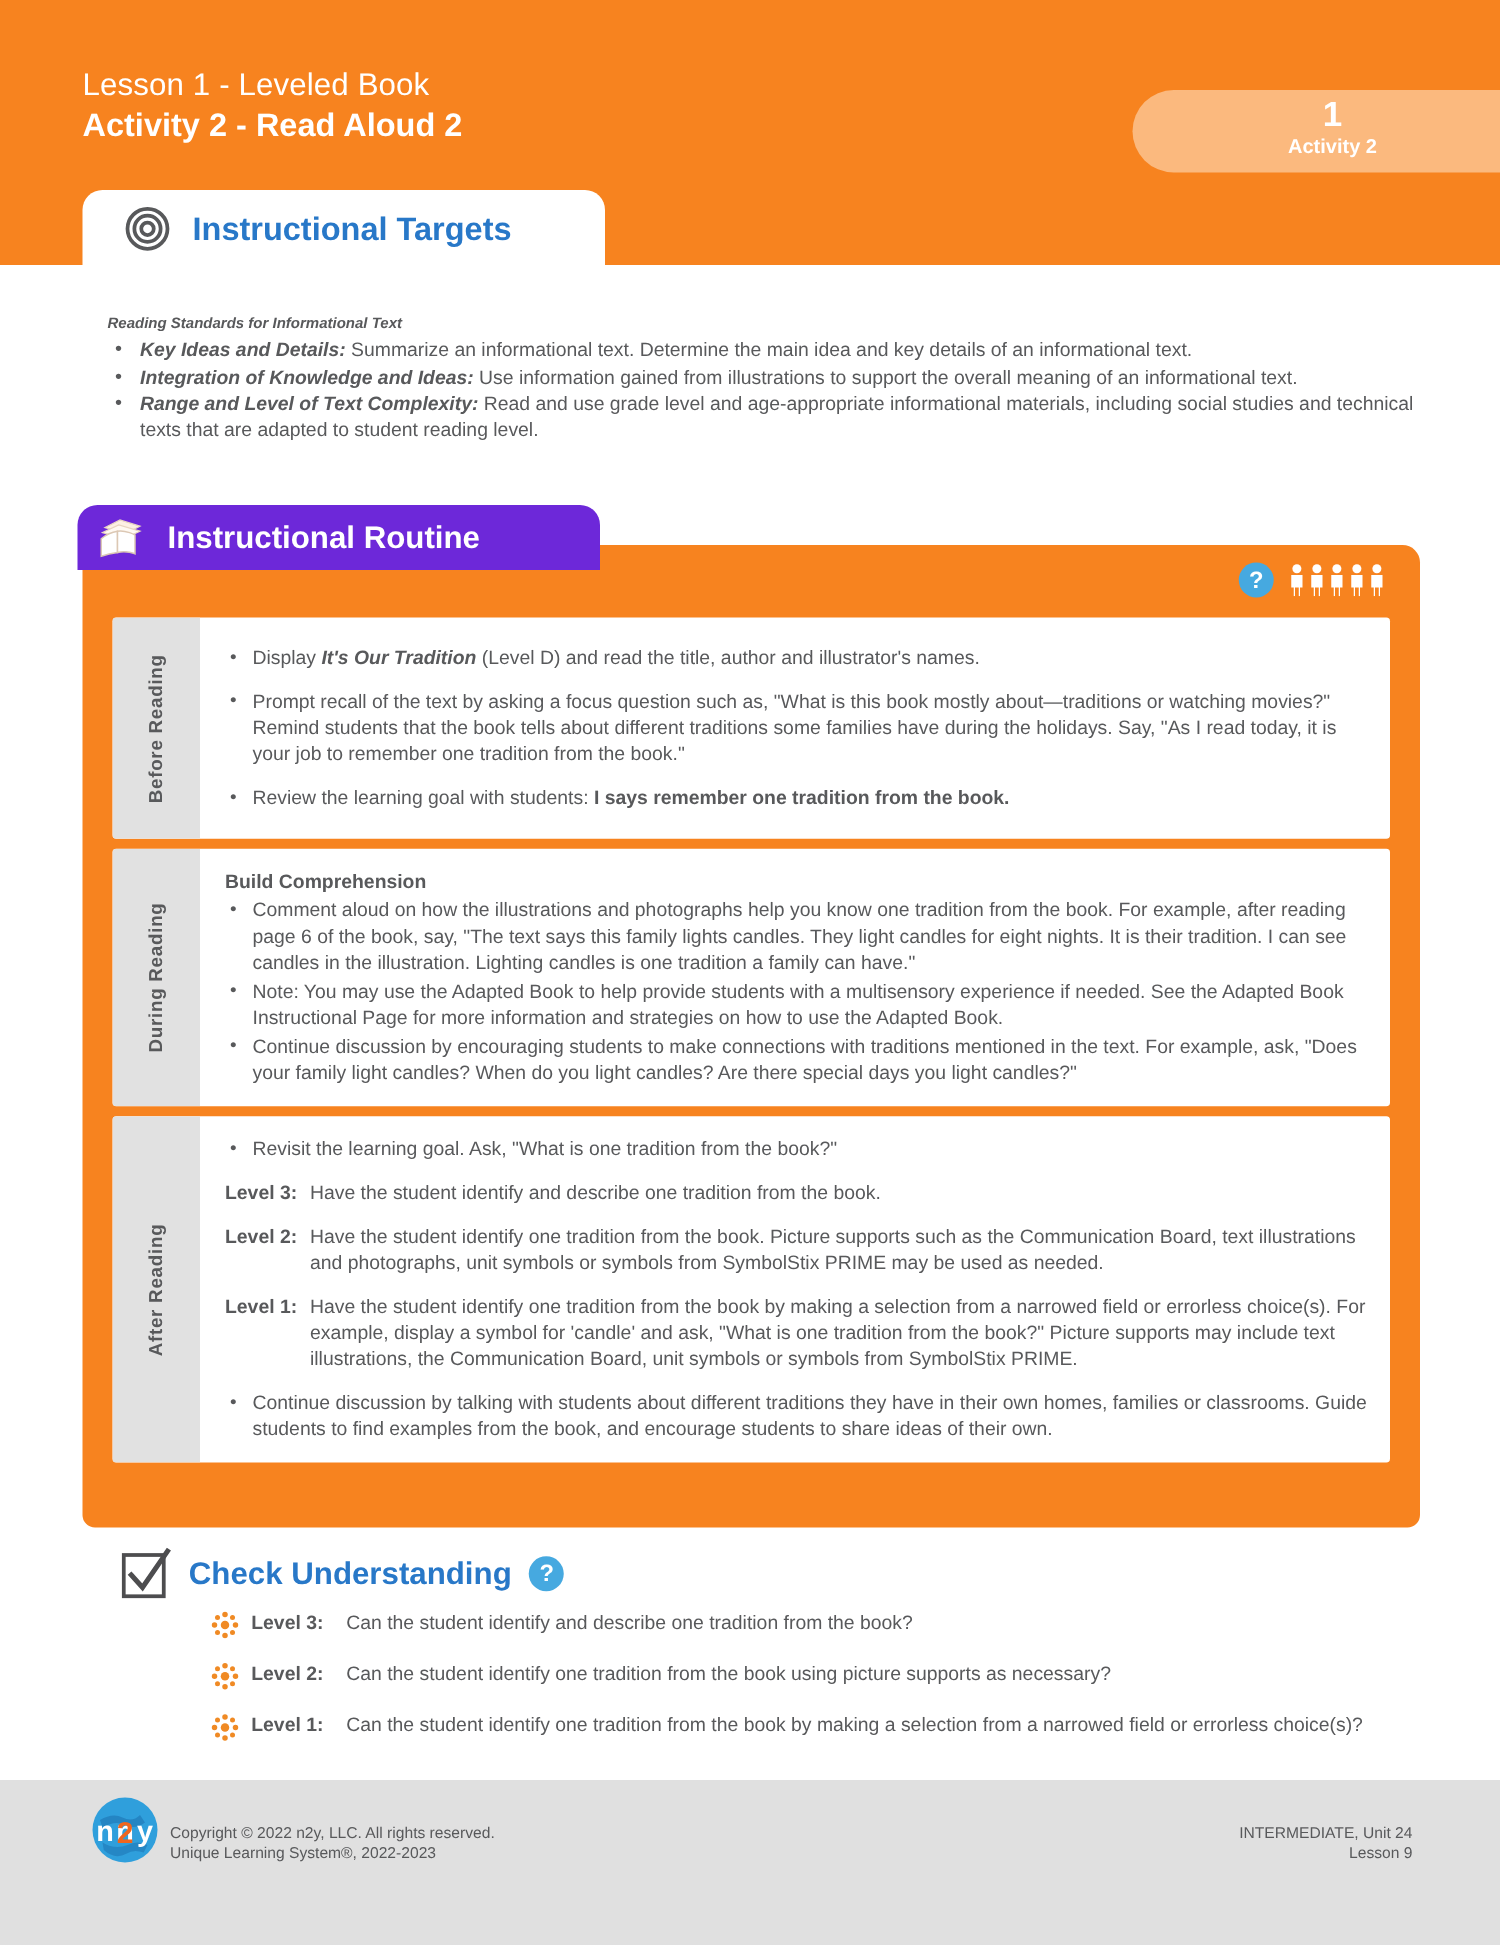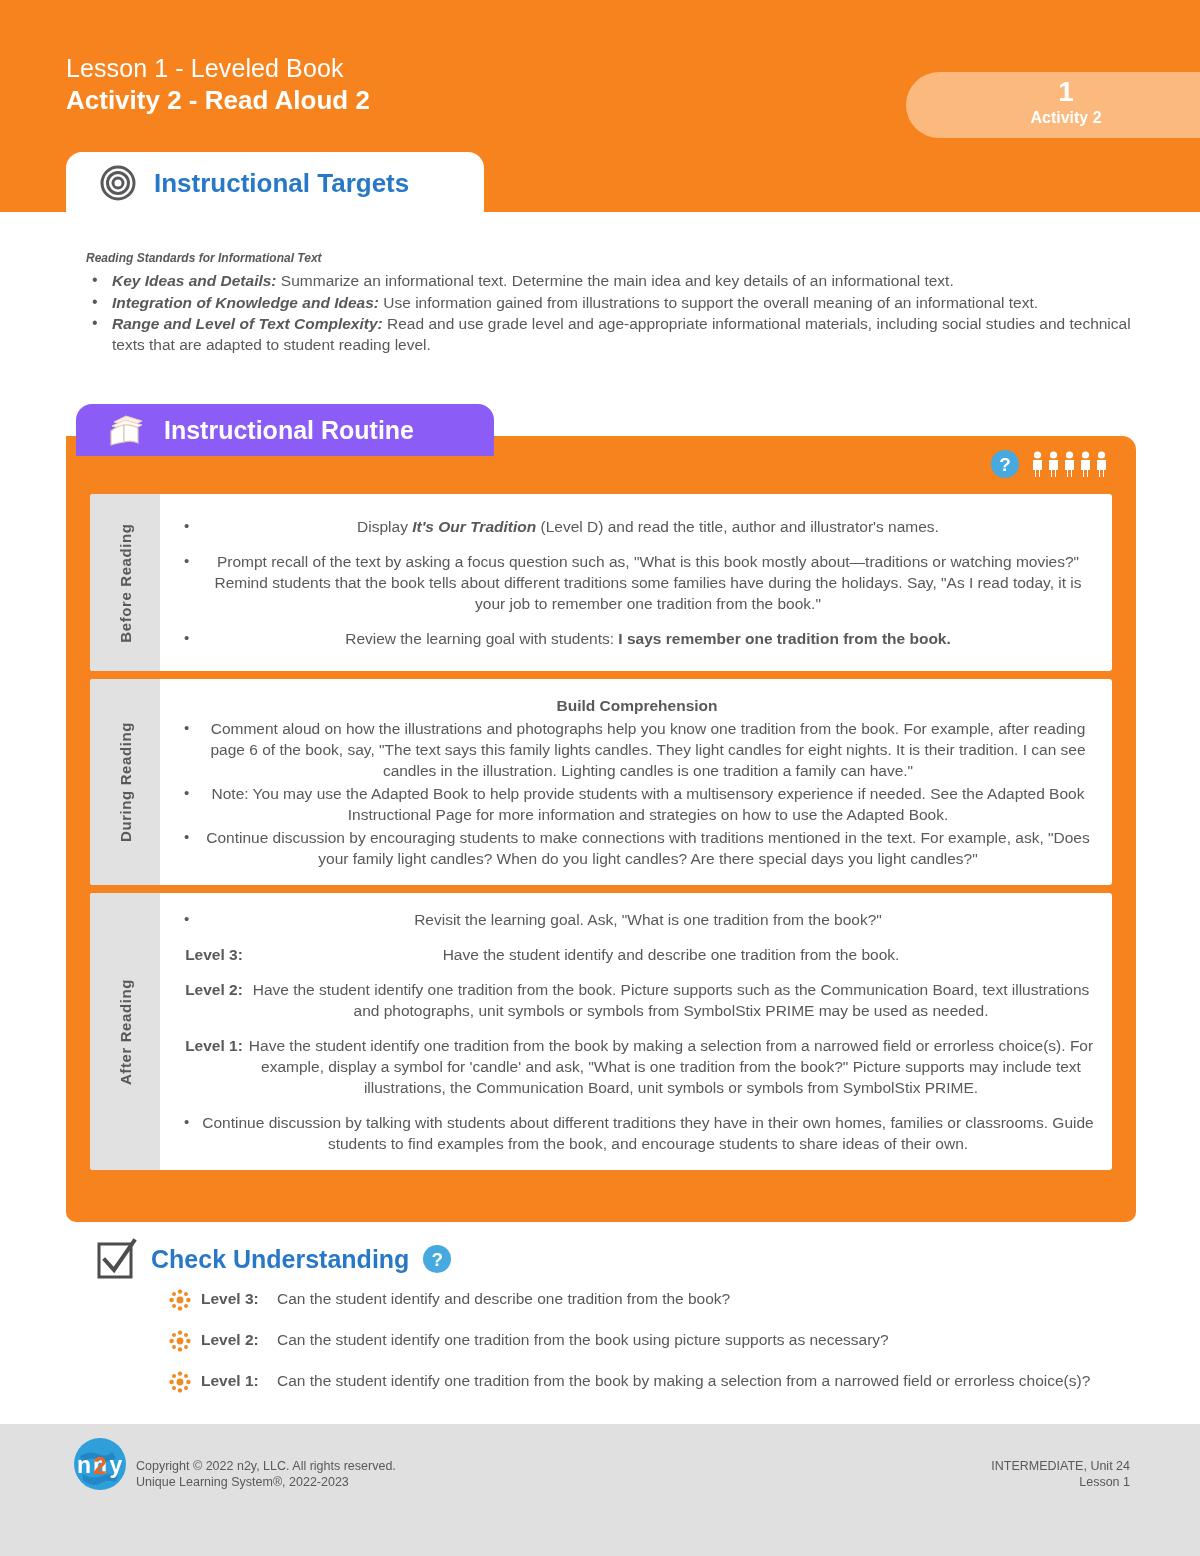--- a/index.html
+++ b/index.html
@@ -116,28 +116,28 @@
     position: absolute;
     left: 6px; top: -1px;
     font-size: 16px;
     color: #58595b;
   }
   .std-lead { font-weight: bold; font-style: italic; }
 
   
   .routine-tab {
     position: absolute;
-    left: 76px; top: 404px;
+    left: 62px; top: 404px;
     width: 418px; height: 52px;
-    background: #8b5cf6;
+    background: #6d28d9;
     border-top-left-radius: 16px;
     border-top-right-radius: 16px;
     display: flex;
     align-items: center;
-    padding-left: 32px;
+    padding-left: 16px;
   }
   .routine-tab .tab-title {
     font-size: 25px;
     font-weight: bold;
     color: #ffffff;
     margin-left: 16px;
   }
   .book-icon { width: 40px; height: 36px; display:block; }
 
   .routine-box {
@@ -193,21 +193,20 @@
     font-size: 15px;
     font-weight: bold;
     color: #58595b;
     letter-spacing: .6px;
     text-align: center;
     line-height: 17px;
   }
   .sec-body {
     flex: 1;
     padding: 16px 18px 16px 20px;
-    text-align: center;
   }
   .sec-body.before { padding: 22px 18px 22px 20px; }
 
   ul.r-list { list-style: none; }
   ul.r-list > li {
     position: relative;
     padding-left: 22px;
     font-size: 15.5px;
     color: #58595b;
     line-height: 21px;
@@ -543,16 +542,16 @@
     </svg>
   </span>
 
   <div class="footer-copy">
     <div>Copyright © 2022 n2y, LLC. All rights reserved.</div>
     <div>Unique Learning System®, 2022-2023</div>
   </div>
 
   <div class="footer-right">
     <div>INTERMEDIATE, Unit 24</div>
-    <div>Lesson 1</div>
+    <div>Lesson 9</div>
   </div>
 
 </div>
 
 </body></html>

